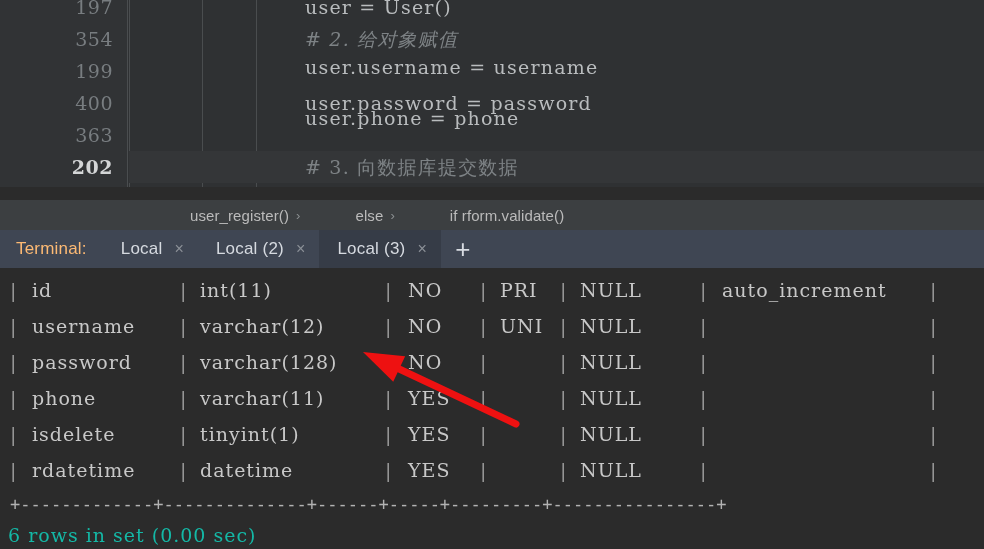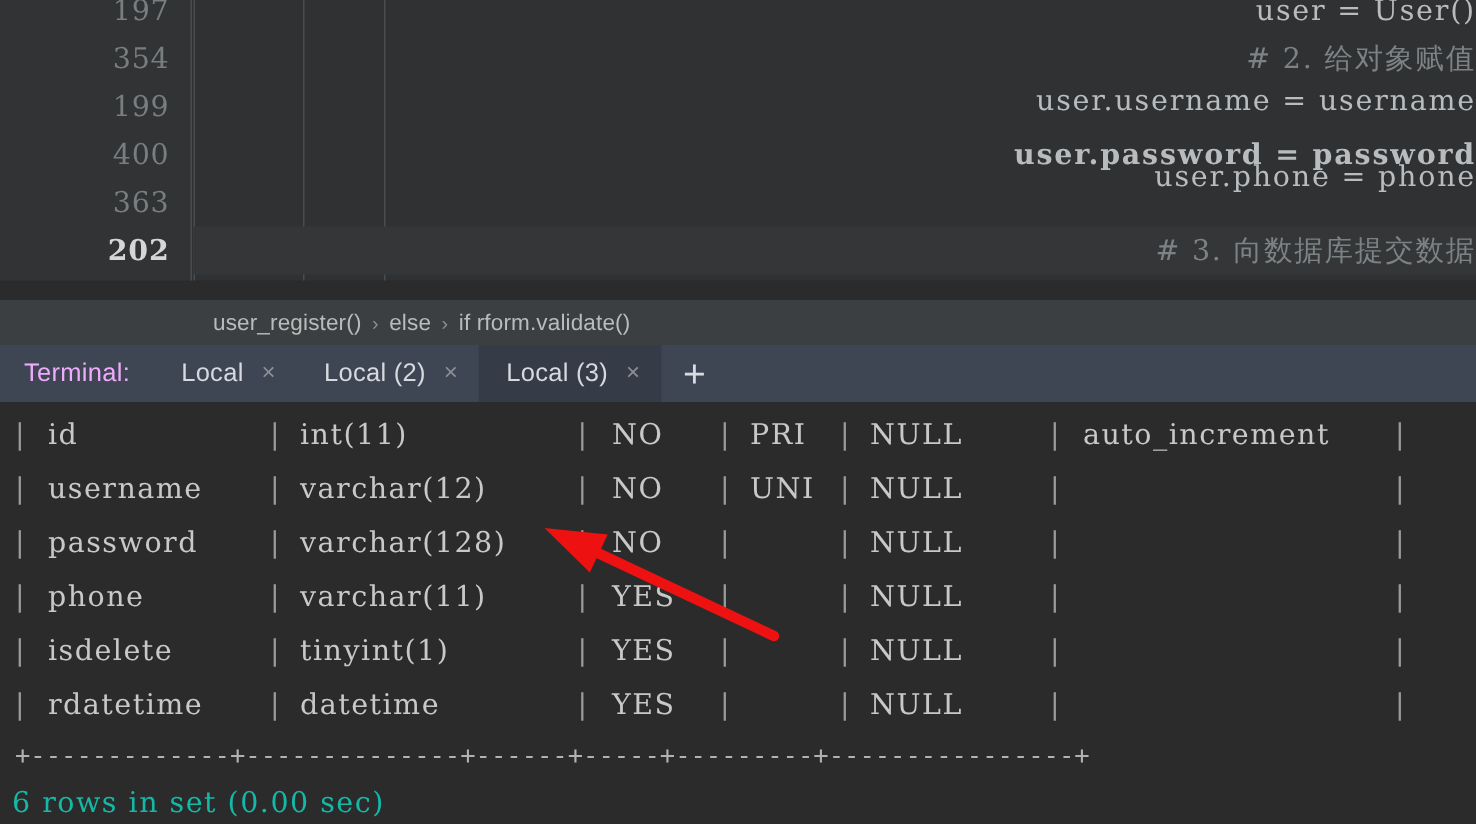--- a/index.html
+++ b/index.html
@@ -12,21 +12,20 @@
     font-family: "Liberation Sans", sans-serif;
     position: relative;
   }
 
   
   #editor {
     position: absolute;
     left: 0; top: 0; width: 984px; height: 187px;
     background: #2f3133;
     overflow: hidden;
-    text-align: right;
   }
   #gutter {
     position: absolute; left: 0; top: 0;
     width: 128px; height: 200px;
     background: #313335;
     border-right: 1px solid #4a4d4f;
     box-sizing: border-box;
   }
   .ln {
     position: absolute;
@@ -68,42 +67,42 @@
     left: 0; top: 200px; width: 984px; height: 30px;
     background: #3c3f41;
     box-sizing: border-box;
     display: flex;
     align-items: center;
     padding-left: 142px;
     font-size: 15px;
     color: #bbbbbb;
     letter-spacing: 0.1px;
   }
-  #breadcrumb .crumb { white-space: nowrap; }
+  #breadcrumb .crumb { white-space: nowrap; margin-left: 48px; }
   #breadcrumb .sep {
     color: #8b8f91;
     margin: 0 7px;
     font-size: 13px;
   }
 
   
   #tabbar {
     position: absolute;
     left: 0; top: 230px; width: 984px; height: 40px;
     background: #3f4653;
     display: flex;
     align-items: stretch;
     border-bottom: 2px solid #2b2b2b;
     box-sizing: border-box;
   }
   #tabbar .tt-label {
     display: flex; align-items: center;
     padding: 0 16px 0 16px;
     font-size: 17px;
-    color: #f0abfc;
+    color: #fdba74;
     letter-spacing: 0.2px;
   }
   .term-tab {
     display: flex; align-items: center;
     padding: 0 14px 0 18px;
     font-size: 17px;
     color: #d6dae0;
     letter-spacing: 0.2px;
     cursor: default;
   }
@@ -177,23 +176,23 @@
       <div class="ln" style="top: 119px;">363</div>
       <div class="ln current" style="top: 151px;">202</div>
       <div class="ln" style="top: 183px;">203</div>
     </div>
 
   <div id="codearea">
     <div class="indent-guide" style="left:0px"></div>
     <div class="indent-guide" style="left:73px"></div>
     <div class="indent-guide" style="left:127px"></div>
   <div class="code-line" style="top: -9px;"><span class="txt">user = User()</span></div>
-      <div class="code-line" style="top: 23px;"><span class="txt cmt"># 2. 给对象赋值</span></div>
+      <div class="code-line" style="top: 23px; font-style: italic;"><span class="txt cmt"># 2. 给对象赋值</span></div>
       <div class="code-line" style="top: 51px;"><span class="txt">user.username = username</span></div>
-      <div class="code-line" style="top: 87px; font-weight: bold;"><span class="txt">user.password = password</span></div>
+      <div class="code-line" style="top: 87px;"><span class="txt">user.password = password</span></div>
       <div class="code-line" style="top: 102px;"><span class="txt">user.phone = phone</span></div>
       <div class="code-line hl" style="top: 151px;"><span class="txt cmt"># 3. 向数据库提交数据</span></div>
     </div>
 
 </div>
 
 <div id="breadcrumb">
     <span class="crumb">user_register()</span>
     <span class="sep">›</span>
     <span class="crumb">else</span>

